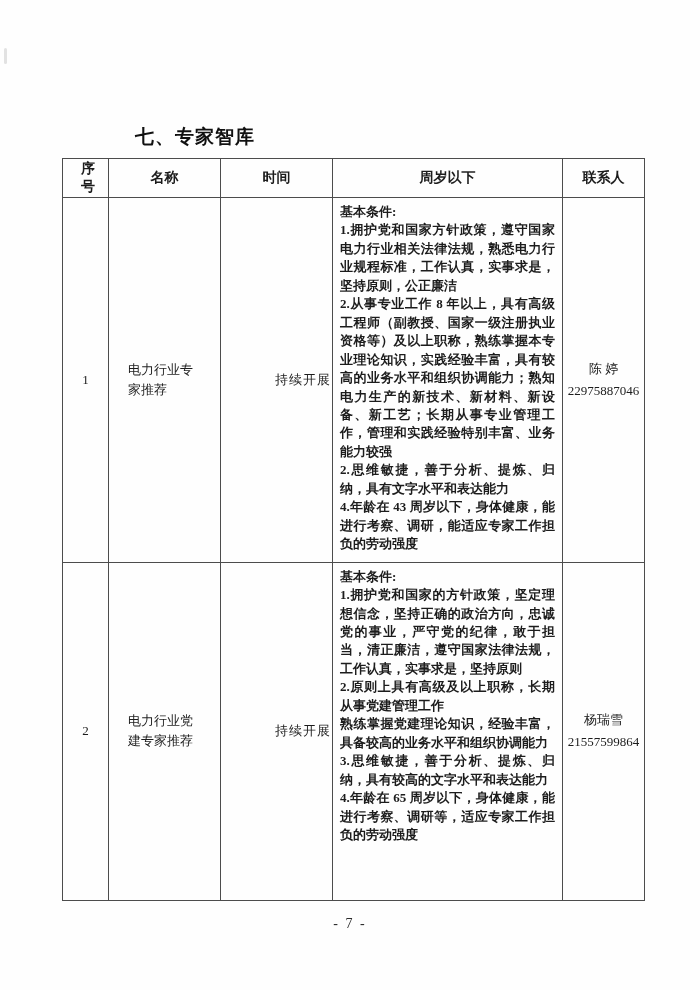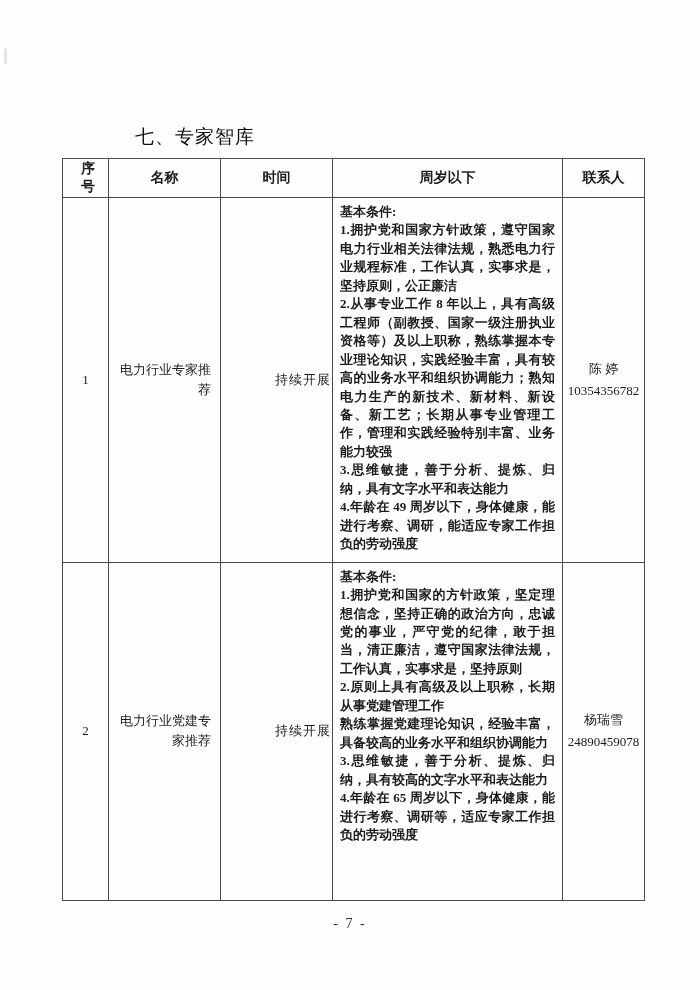--- a/index.html
+++ b/index.html
@@ -29,21 +29,21 @@
     height: 16px;
     background: #e2e2e2;
     border-radius: 2px;
   }
   .section-title {
     position: absolute;
     left: 135px;
     top: 124px;
     margin: 0;
     font-size: 19px;
-    font-weight: normal;
+    font-weight: bold;
     letter-spacing: 1px;
     color: #111;
   }
   table.expert-table {
     position: absolute;
     left: 62px;
     top: 158px;
     width: 582px;
     border-collapse: collapse;
     table-layout: fixed;
@@ -65,22 +65,22 @@
   }
   td.c-no {
     text-align: center;
     vertical-align: middle;
     font-size: 13px;
   }
   td.c-name {
     vertical-align: middle;
     font-size: 13px;
     line-height: 1.55;
-    padding: 0 9px;
-    text-align: right;
+    padding: 0 19px;
+    text-align: left;
   }
   td.c-time {
     text-align: right;
     vertical-align: middle;
     font-size: 13px;
     letter-spacing: 1px;
   }
   td.c-cond {
     vertical-align: top;
     font-size: 13px;
@@ -143,42 +143,42 @@
     </thead>
     <tbody>
       <tr class="row-1">
         <td class="c-no">1</td>
         <td class="c-name">电力行业专家推荐</td>
         <td class="c-time">持续开展</td>
         <td class="c-cond">
           <p class="cond-title">基本条件:</p>
           <p>1.拥护党和国家方针政策，遵守国家电力行业相关法律法规，熟悉电力行业规程标准，工作认真，实事求是，坚持原则，公正廉洁</p>
           <p>2.从事专业工作 8 年以上，具有高级工程师（副教授、国家一级注册执业资格等）及以上职称，熟练掌握本专业理论知识，实践经验丰富，具有较高的业务水平和组织协调能力；熟知电力生产的新技术、新材料、新设备、新工艺；长期从事专业管理工作，管理和实践经验特别丰富、业务能力较强</p>
-          <p>3.思维敏捷，善于分析、提炼、归纳，具有文字水平和表达能力</p>
-          <p>4.年龄在 49 周岁以下，身体健康，能进行考察、调研，能适应专家工作担负的劳动强度</p>
+          <p>2.思维敏捷，善于分析、提炼、归纳，具有文字水平和表达能力</p>
+          <p>4.年龄在 43 周岁以下，身体健康，能进行考察、调研，能适应专家工作担负的劳动强度</p>
         </td>
         <td class="c-contact">
           <div>陈  婷</div>
-          <div>10354356782</div>
+          <div>22975887046</div>
         </td>
       </tr>
       <tr class="row-2">
         <td class="c-no">2</td>
         <td class="c-name">电力行业党建专家推荐</td>
         <td class="c-time">持续开展</td>
         <td class="c-cond">
           <p class="cond-title">基本条件:</p>
           <p>1.拥护党和国家的方针政策，坚定理想信念，坚持正确的政治方向，忠诚党的事业，严守党的纪律，敢于担当，清正廉洁，遵守国家法律法规，工作认真，实事求是，坚持原则</p>
           <p>2.原则上具有高级及以上职称，长期从事党建管理工作</p>
           <p>熟练掌握党建理论知识，经验丰富，具备较高的业务水平和组织协调能力</p>
           <p>3.思维敏捷，善于分析、提炼、归纳，具有较高的文字水平和表达能力</p>
           <p>4.年龄在 65 周岁以下，身体健康，能进行考察、调研等，适应专家工作担负的劳动强度</p>
         </td>
         <td class="c-contact">
           <div>杨瑞雪</div>
-          <div>24890459078</div>
+          <div>21557599864</div>
         </td>
       </tr>
     </tbody>
   </table>
 
   <div class="page-number">- 7 -</div>
 </div>
 
 </body></html>

